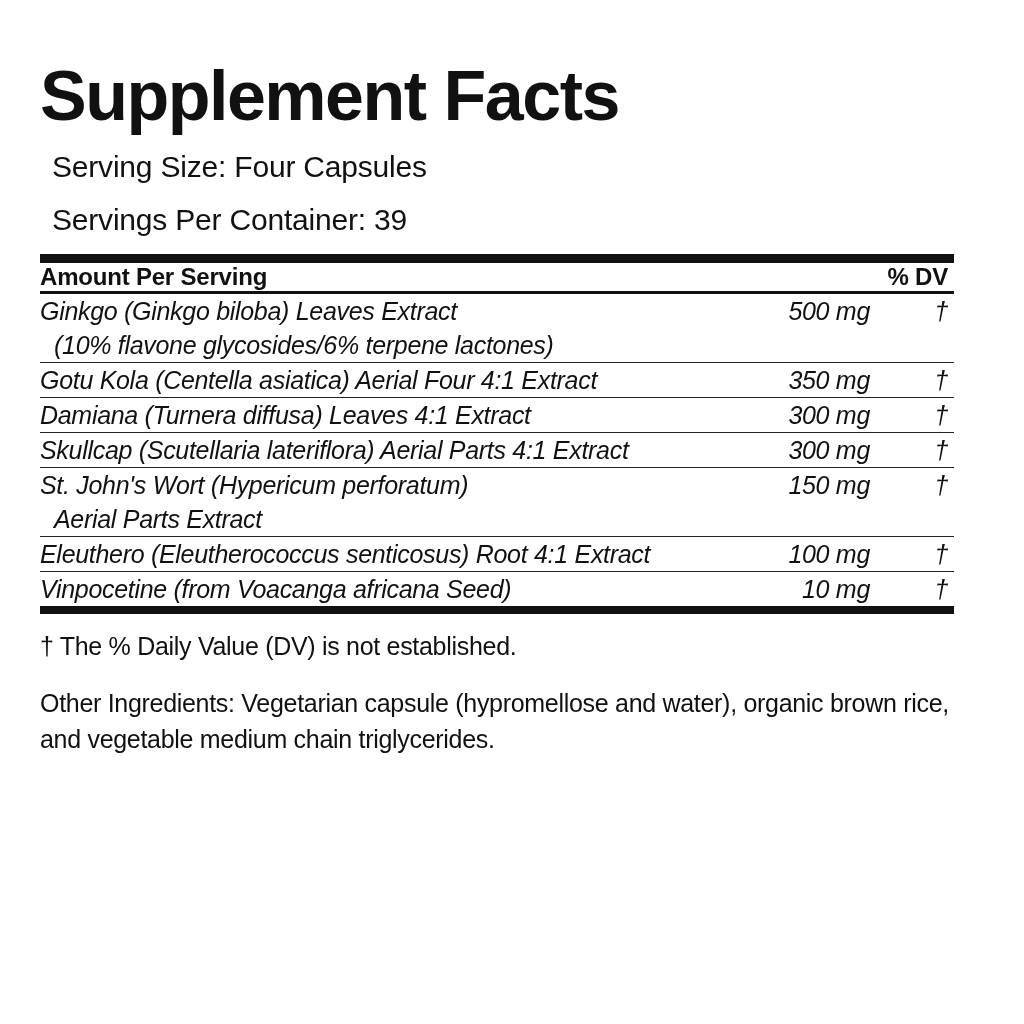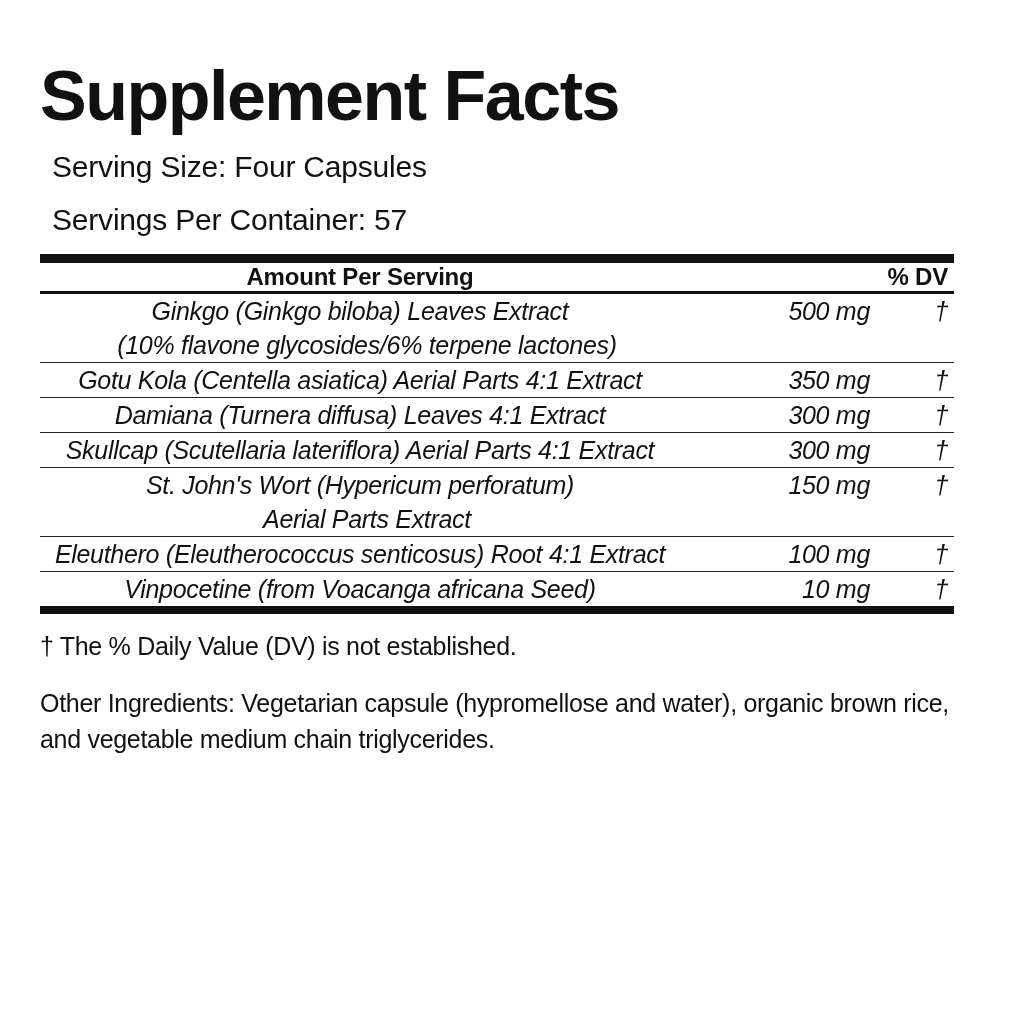--- a/index.html
+++ b/index.html
@@ -54,21 +54,21 @@
   table.facts td {
     vertical-align: top;
     padding: 0;
   }
   .hdr-row td {
     padding: 9px 0 9px 0;
     font-size: 24px;
     font-weight: bold;
     letter-spacing: -0.2px;
   }
-  .col-name { width: 640px; text-align: center; }
+  .col-name { width: 640px; }
   .col-amt  { width: 190px; text-align: right; }
   .col-dv   { width: 84px;  text-align: right; padding-right: 6px !important; }
 
   .ing-row td {
     font-size: 25px;
     line-height: 1.36;
     padding: 12px 0 12px 0;
     letter-spacing: -0.3px;
     font-style: italic;
   }
@@ -102,21 +102,21 @@
   }
 </style>
 </head>
 <body>
 
 <div class="panel">
 
   <h1 class="sf-title">Supplement Facts</h1>
 
   <p class="serving-line">Serving Size: Four Capsules</p>
-  <p class="serving-line">Servings Per Container: 57</p>
+  <p class="serving-line">Servings Per Container: 39</p>
 
   <div class="rule-thick"></div>
 
   <table class="facts">
     <colgroup>
       <col class="col-name">
       <col class="col-amt">
       <col class="col-dv">
     </colgroup>
     <tbody>
@@ -139,21 +139,21 @@
         <td class="col-amt">500 mg</td>
         <td class="col-dv dagger">†</td>
       </tr>
       <tr>
           <td colspan="3" class="divider-cell">
             <div class="rule-thin"></div>
           </td>
         </tr>
 
       <tr class="ing-row">
-        <td class="col-name">Gotu Kola (Centella asiatica) Aerial Parts 4:1 Extract</td>
+        <td class="col-name">Gotu Kola (Centella asiatica) Aerial Four 4:1 Extract</td>
         <td class="col-amt">350 mg</td>
         <td class="col-dv dagger">†</td>
       </tr>
       <tr>
           <td colspan="3" class="divider-cell">
             <div class="rule-thin"></div>
           </td>
         </tr>
 
       <tr class="ing-row">

